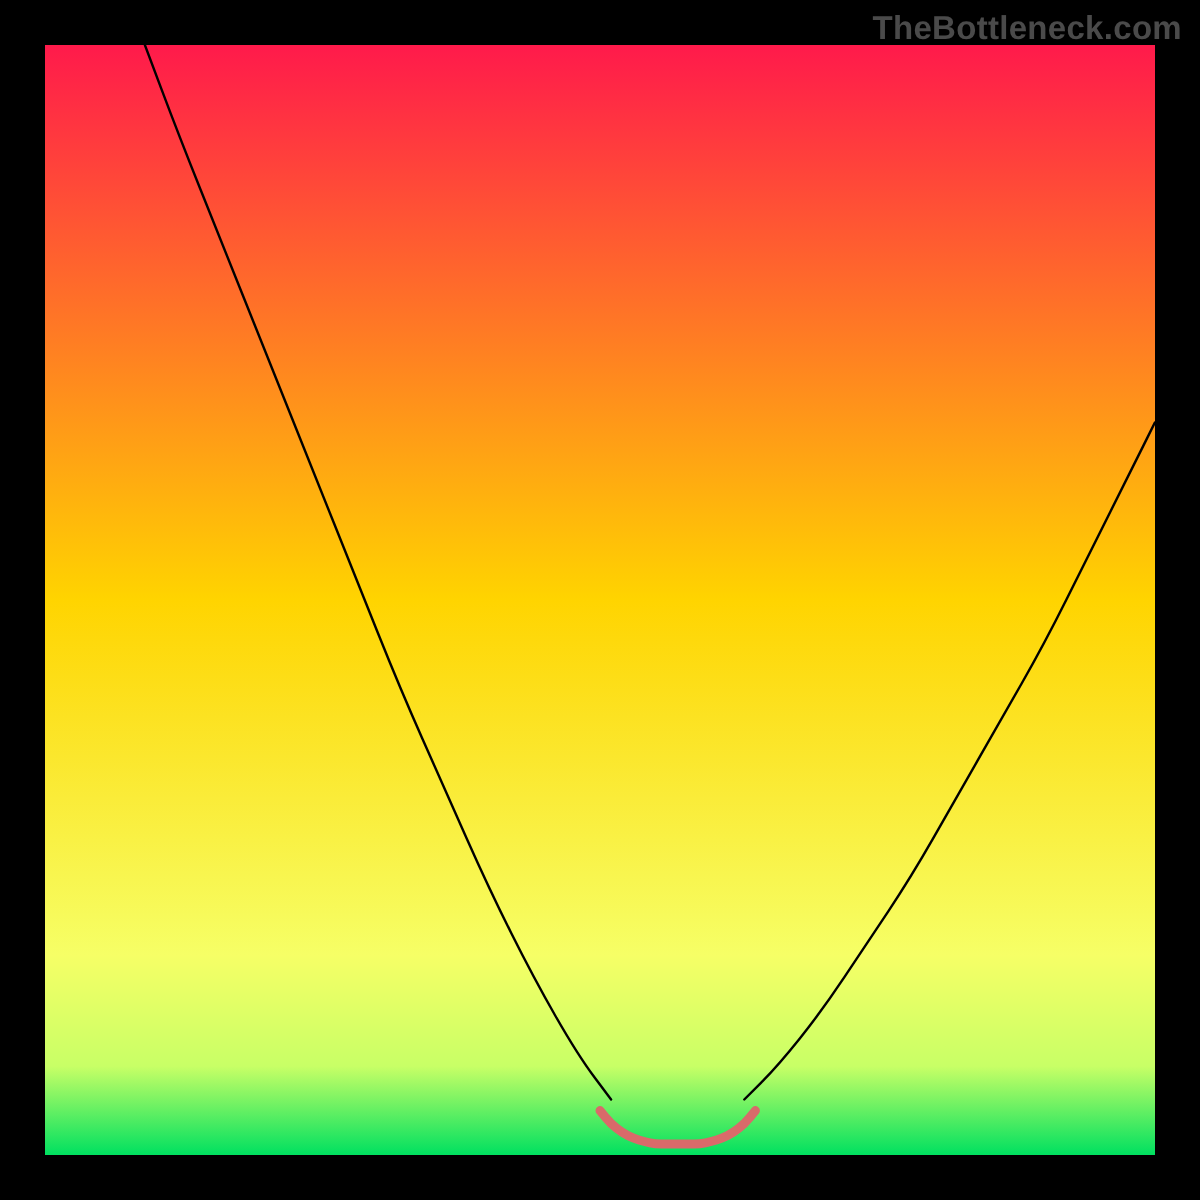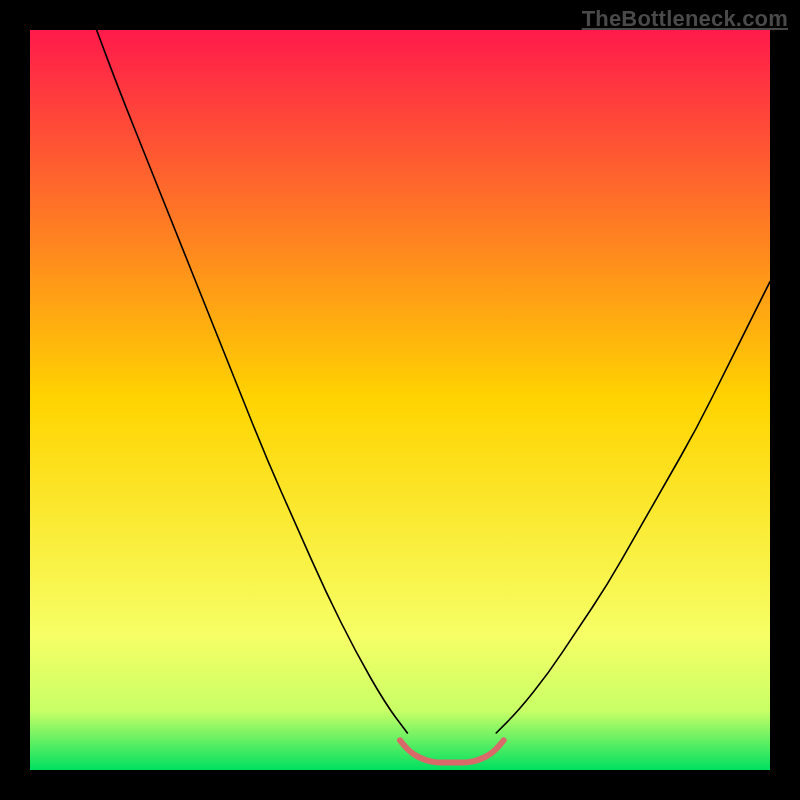--- a/index.html
+++ b/index.html
@@ -21,21 +21,20 @@
   }
   .watermark {
     position: absolute;
     top: 6px;
     right: 12px;
     color: #4a4a4a;
     font-size: 22px;
     font-weight: 600;
     letter-spacing: 0.2px;
     user-select: none;
-    text-decoration: underline;
   }
   .plot-wrap {
     position: absolute;
     left: 30px;
     top: 30px;
     width: 740px;
     height: 740px;
   }
   svg.plot {
     width: 740px;

